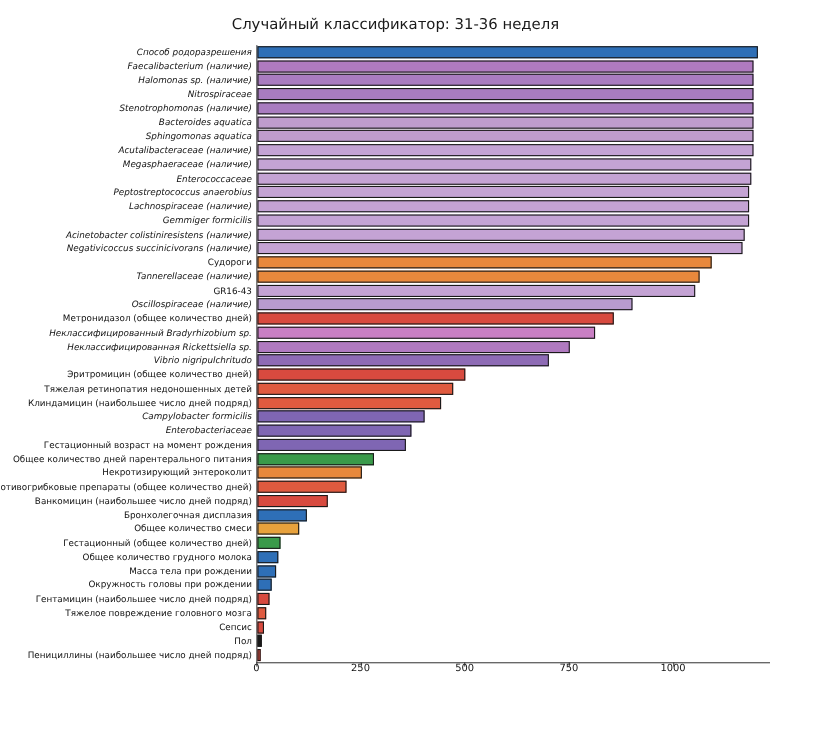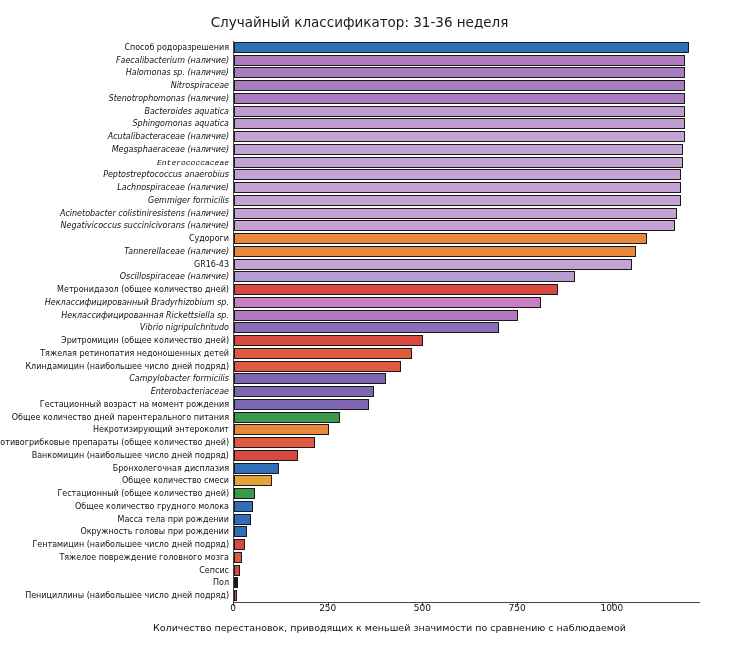--- a/index.html
+++ b/index.html
@@ -99,30 +99,30 @@
   }
 </style>
 </head>
 <body>
 
 <div id="chart-root">
 
   <div class="chart-title">Случайный классификатор: 31-36 неделя</div>
 
   <div id="ylabels">
-      <div class="ylabel" style="top: 1.88px;">Способ родоразрешения</div>
+      <div class="ylabel" style="top: 1.88px; font-style: italic;">Способ родоразрешения</div>
       <div class="ylabel it" style="top: 14.63px;">Faecalibacterium (наличие)</div>
       <div class="ylabel it" style="top: 27.38px;">Halomonas sp. (наличие)</div>
       <div class="ylabel it" style="top: 40.13px;">Nitrospiraceae</div>
       <div class="ylabel it" style="top: 52.88px;">Stenotrophomonas (наличие)</div>
       <div class="ylabel it" style="top: 65.63px;">Bacteroides aquatica</div>
       <div class="ylabel it" style="top: 78.38px;">Sphingomonas aquatica</div>
       <div class="ylabel it" style="top: 91.13px;">Acutalibacteraceae (наличие)</div>
       <div class="ylabel it" style="top: 103.88px;">Megasphaeraceae (наличие)</div>
-      <div class="ylabel it" style="top: 116.63px; font-family: Liberation Mono, monospace;">Enterococcaceae</div>
+      <div class="ylabel it" style="top: 116.63px;">Enterococcaceae</div>
       <div class="ylabel it" style="top: 129.38px;">Peptostreptococcus anaerobius</div>
       <div class="ylabel it" style="top: 142.13px;">Lachnospiraceae (наличие)</div>
       <div class="ylabel it" style="top: 154.88px;">Gemmiger formicilis</div>
       <div class="ylabel it" style="top: 167.63px;">Acinetobacter colistiniresistens (наличие)</div>
       <div class="ylabel it" style="top: 180.38px;">Negativicoccus succinicivorans (наличие)</div>
       <div class="ylabel" style="top: 193.13px;">Судороги</div>
       <div class="ylabel it" style="top: 205.88px;">Tannerellaceae (наличие)</div>
       <div class="ylabel" style="top: 218.63px;">GR16-43</div>
       <div class="ylabel it" style="top: 231.38px;">Oscillospiraceae (наличие)</div>
       <div class="ylabel" style="top: 244.13px;">Метронидазол (общее количество дней)</div>
@@ -293,15 +293,14 @@
       <div class="xtick-mark" style="left: 327.72px;"></div>
       <div class="xtick" style="left: 327.72px;">250</div>
       <div class="xtick-mark" style="left: 422.43px;"></div>
       <div class="xtick" style="left: 422.43px;">500</div>
       <div class="xtick-mark" style="left: 517.15px;"></div>
       <div class="xtick" style="left: 517.15px;">750</div>
       <div class="xtick-mark" style="left: 611.86px;"></div>
       <div class="xtick" style="left: 611.86px;">1000</div>
     </div>
 
-  <div class="xlabel">Количество перестановок, приводящих к меньшей значимости по сравнению с наблюдаемой</div>
 
 </div>
 
 </body></html>

